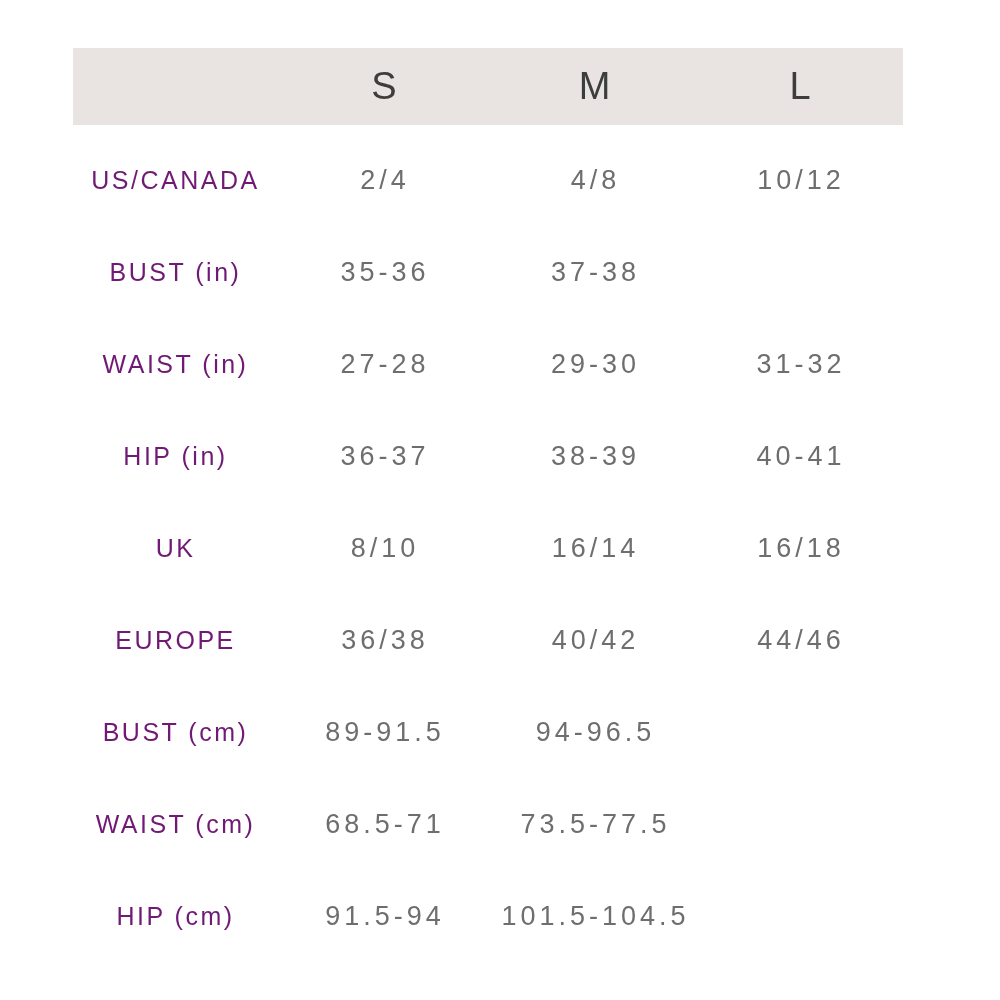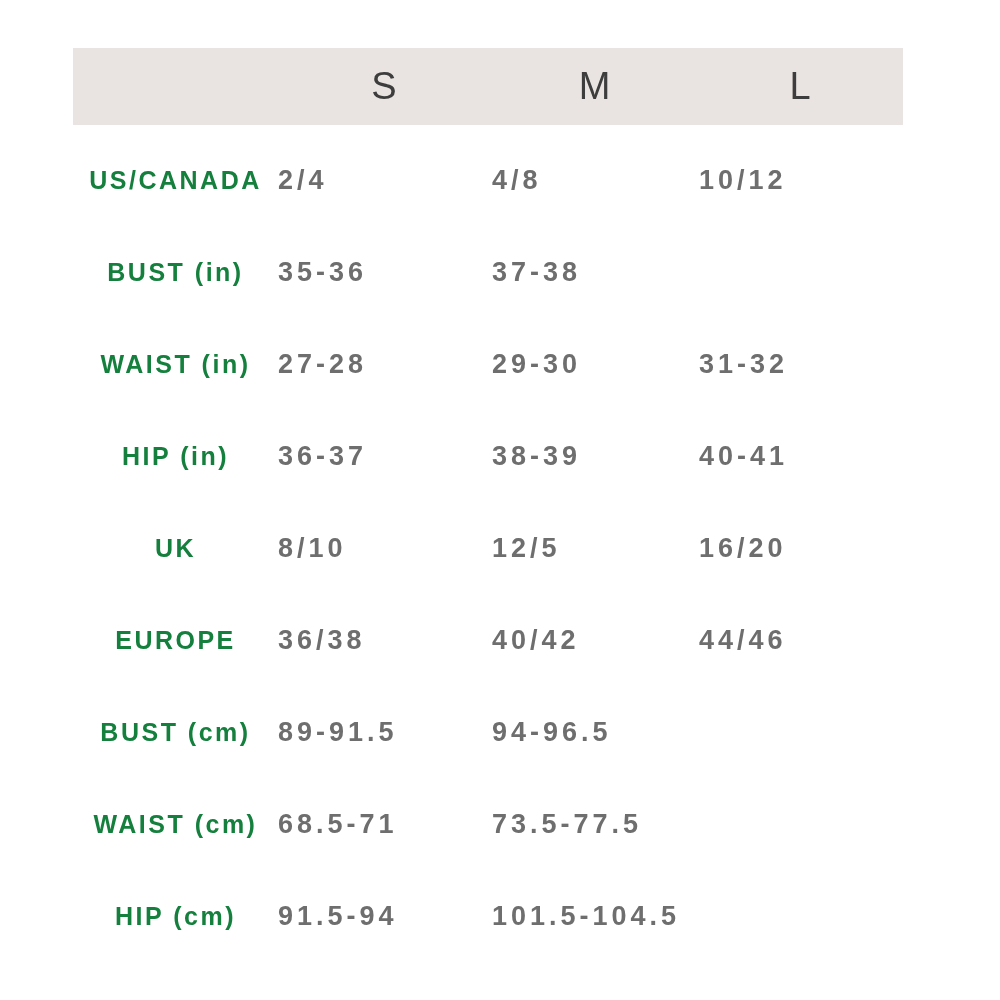--- a/index.html
+++ b/index.html
@@ -39,29 +39,29 @@
   }
   .rows {
     margin-top: 9px;
   }
   .body-row {
     height: 92px;
   }
   .row-label {
     text-align: center;
     font-size: 25px;
-    font-weight: 700;
-    color: #15803d;
+    font-weight: 400;
+    color: #701a75;
     letter-spacing: 2.5px;
     white-space: nowrap;
   }
   .cell-value {
-    text-align: left;
+    text-align: center;
     font-size: 27px;
-    font-weight: 700;
+    font-weight: 400;
     color: #6e6e6e;
     letter-spacing: 4px;
     white-space: nowrap;
   }
 </style>
 </head>
 <body>
 
 <div class="page">
   <div class="size-table">
@@ -97,22 +97,22 @@
   <div class="grid-row body-row">
     <div class="row-label">HIP (in)</div>
     <div class="cell-value">36-37</div>
     <div class="cell-value">38-39</div>
     <div class="cell-value">40-41</div>
   </div>
 
   <div class="grid-row body-row">
     <div class="row-label">UK</div>
     <div class="cell-value">8/10</div>
-    <div class="cell-value">12/5</div>
-    <div class="cell-value">16/20</div>
+    <div class="cell-value">16/14</div>
+    <div class="cell-value">16/18</div>
   </div>
 
   <div class="grid-row body-row">
     <div class="row-label">EUROPE</div>
     <div class="cell-value">36/38</div>
     <div class="cell-value">40/42</div>
     <div class="cell-value">44/46</div>
   </div>
 
   <div class="grid-row body-row">

